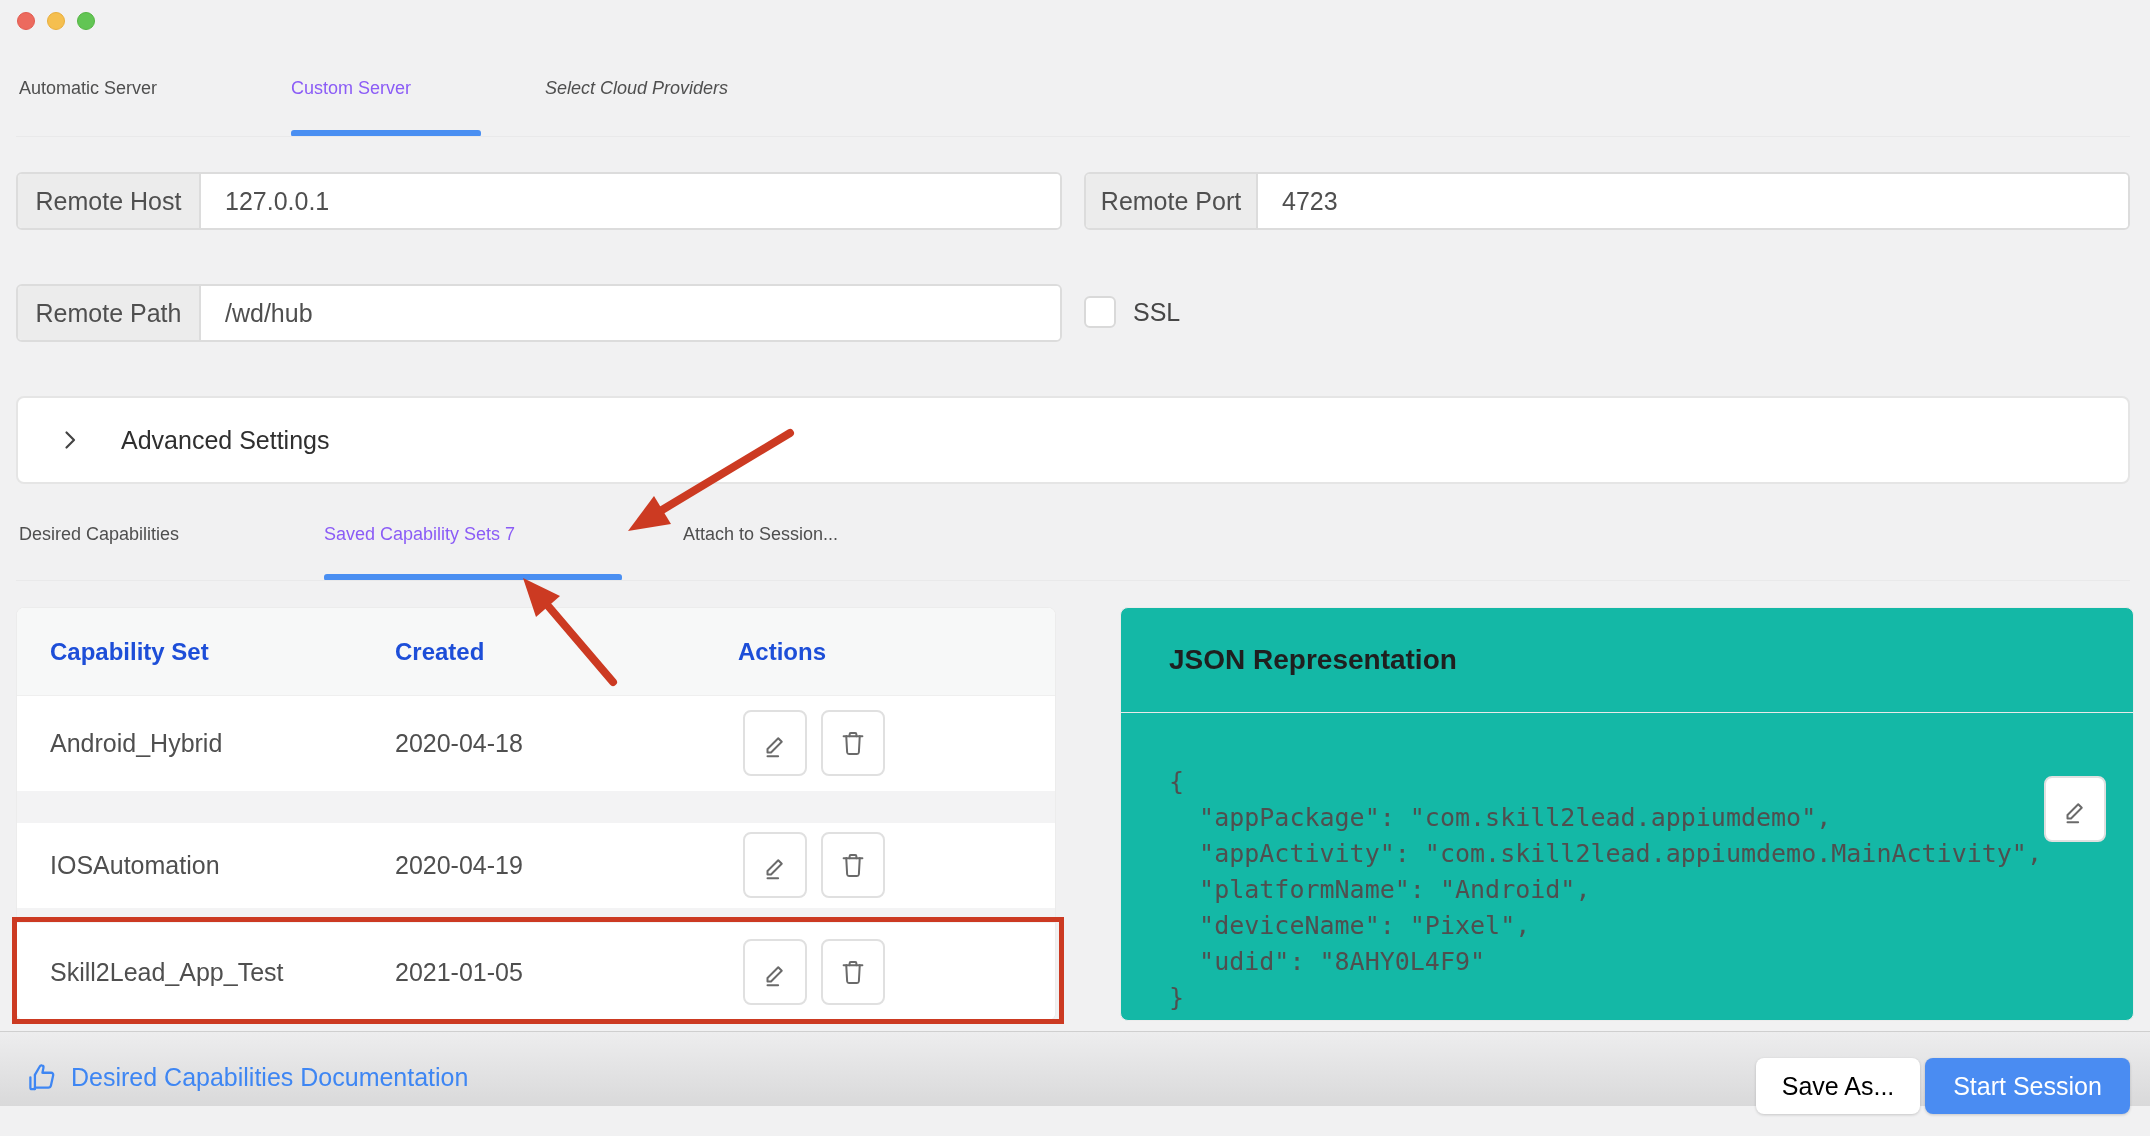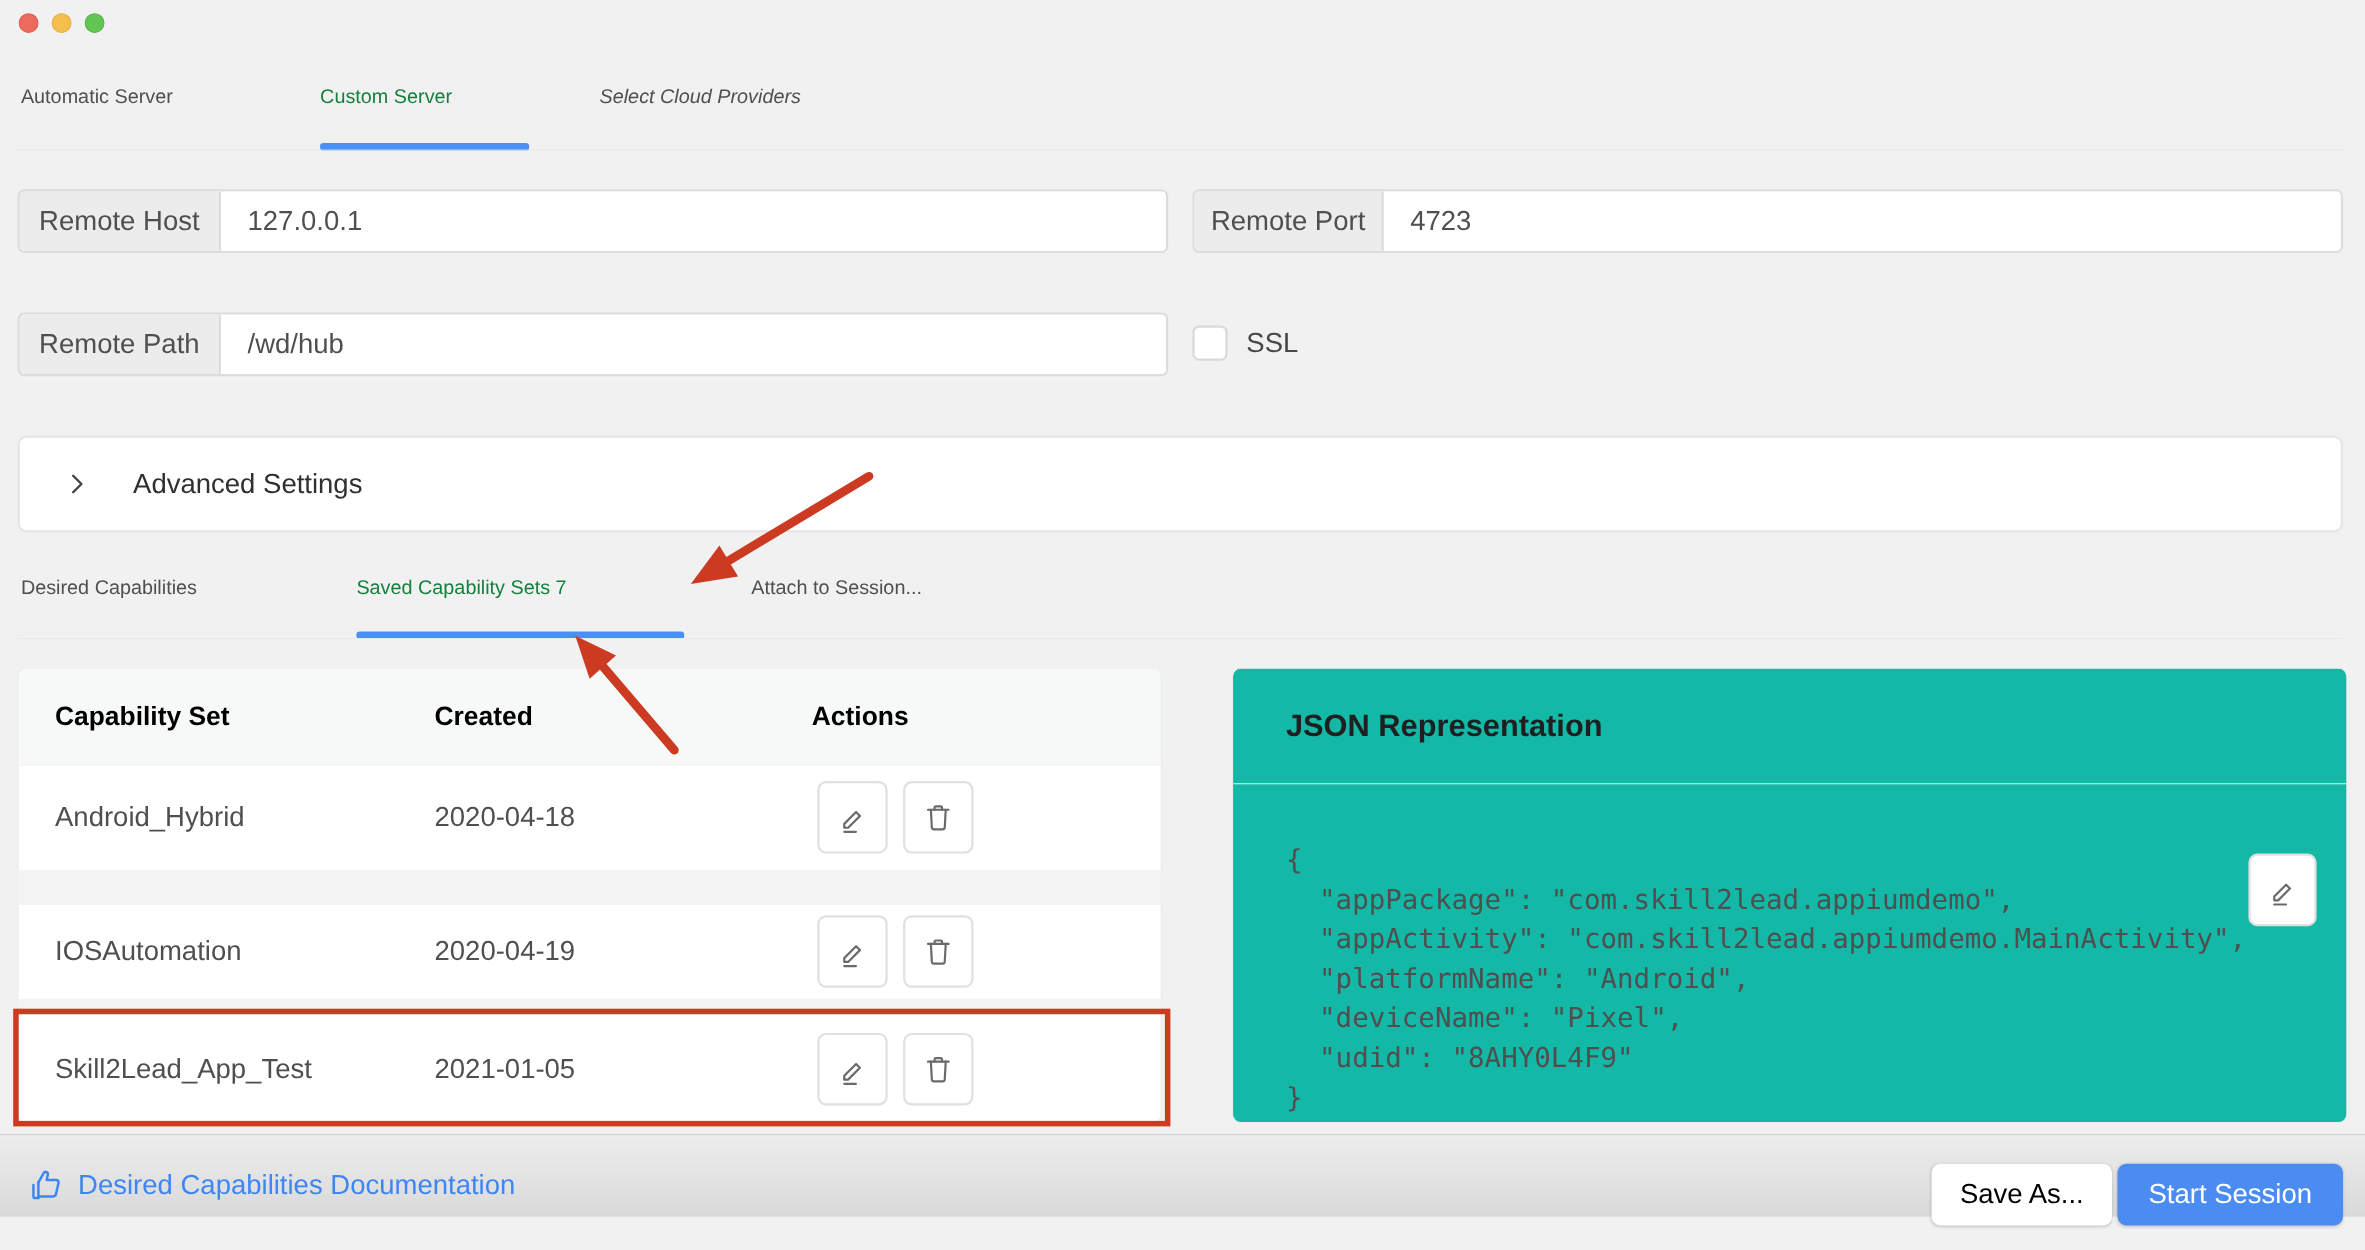--- a/index.html
+++ b/index.html
@@ -13,21 +13,21 @@
   }
 
   
   .dot { position:absolute; top:12px; width:18px; height:18px; border-radius:50%; }
   .dot.red   { left:17px; background:#ec6a5e; border:1px solid #e25b50;}
   .dot.yellow{ left:47px; background:#f5bf4f; border:1px solid #e9ae3c;}
   .dot.green { left:77px; background:#62c554; border:1px solid #54b543;}
 
   
   .tab { position:absolute; font-size:18px; color:#4f4f4f; cursor:pointer; white-space:nowrap; }
-  .tab.active { color:#15803d; font-weight:500; }
+  .tab.active { color:#8b5cf6; font-weight:500; }
   .tab.italic { font-style:italic; }
   .ink-bar { position:absolute; height:7px; background:#4a8ff2; border-radius:3px; }
   .tabs-divider { position:absolute; left:16px; width:2114px; height:1px; background:#e9e9ea; }
 
   
   .input-group {
     position:absolute; height:58px; display:flex;
     border:2px solid #dcdcdc; border-radius:6px; overflow:hidden; background:#fff;
   }
   .input-addon {
@@ -53,21 +53,21 @@
   }
   .adv-chevron { margin-left:40px; width:24px; height:24px; }
   .adv-label { margin-left:39px; font-size:25px; font-weight:400; color:#2f2f2f; }
 
   
   .table-panel {
     position:absolute; left:16px; top:607px; width:1040px; height:414px;
     background:#fff; border:1px solid #ececec; border-radius:8px; overflow:hidden;
   }
   .t-header { position:absolute; left:0; top:0; width:100%; height:88px; background:#f7f8f8; border-bottom:1px solid #efefef;}
-  .t-header .cell { font-weight:700; color:#000000; font-size:24px;text-align:right; }
+  .t-header .cell { font-weight:700; color:#1d4ed8; font-size:24px;text-align:right; }
   .cell { position:absolute; top:0; bottom:0; display:flex; align-items:center; font-size:25px; color:#4f4f4f; white-space:nowrap; }
   .c-name { left:33px; }
   .c-created { left:378px; }
   .c-actions { left:721px; }
   .t-row { position:absolute; left:0; width:100%; background:#fff; }
   .t-gap { position:absolute; left:0; width:100%; background:#f3f3f4; }
   .row-btn {
     position:absolute; width:64px; height:66px; background:#fff;
     border:2px solid #e0e0e0; border-radius:8px; cursor:pointer;
     display:flex; align-items:center; justify-content:center; padding:0;

